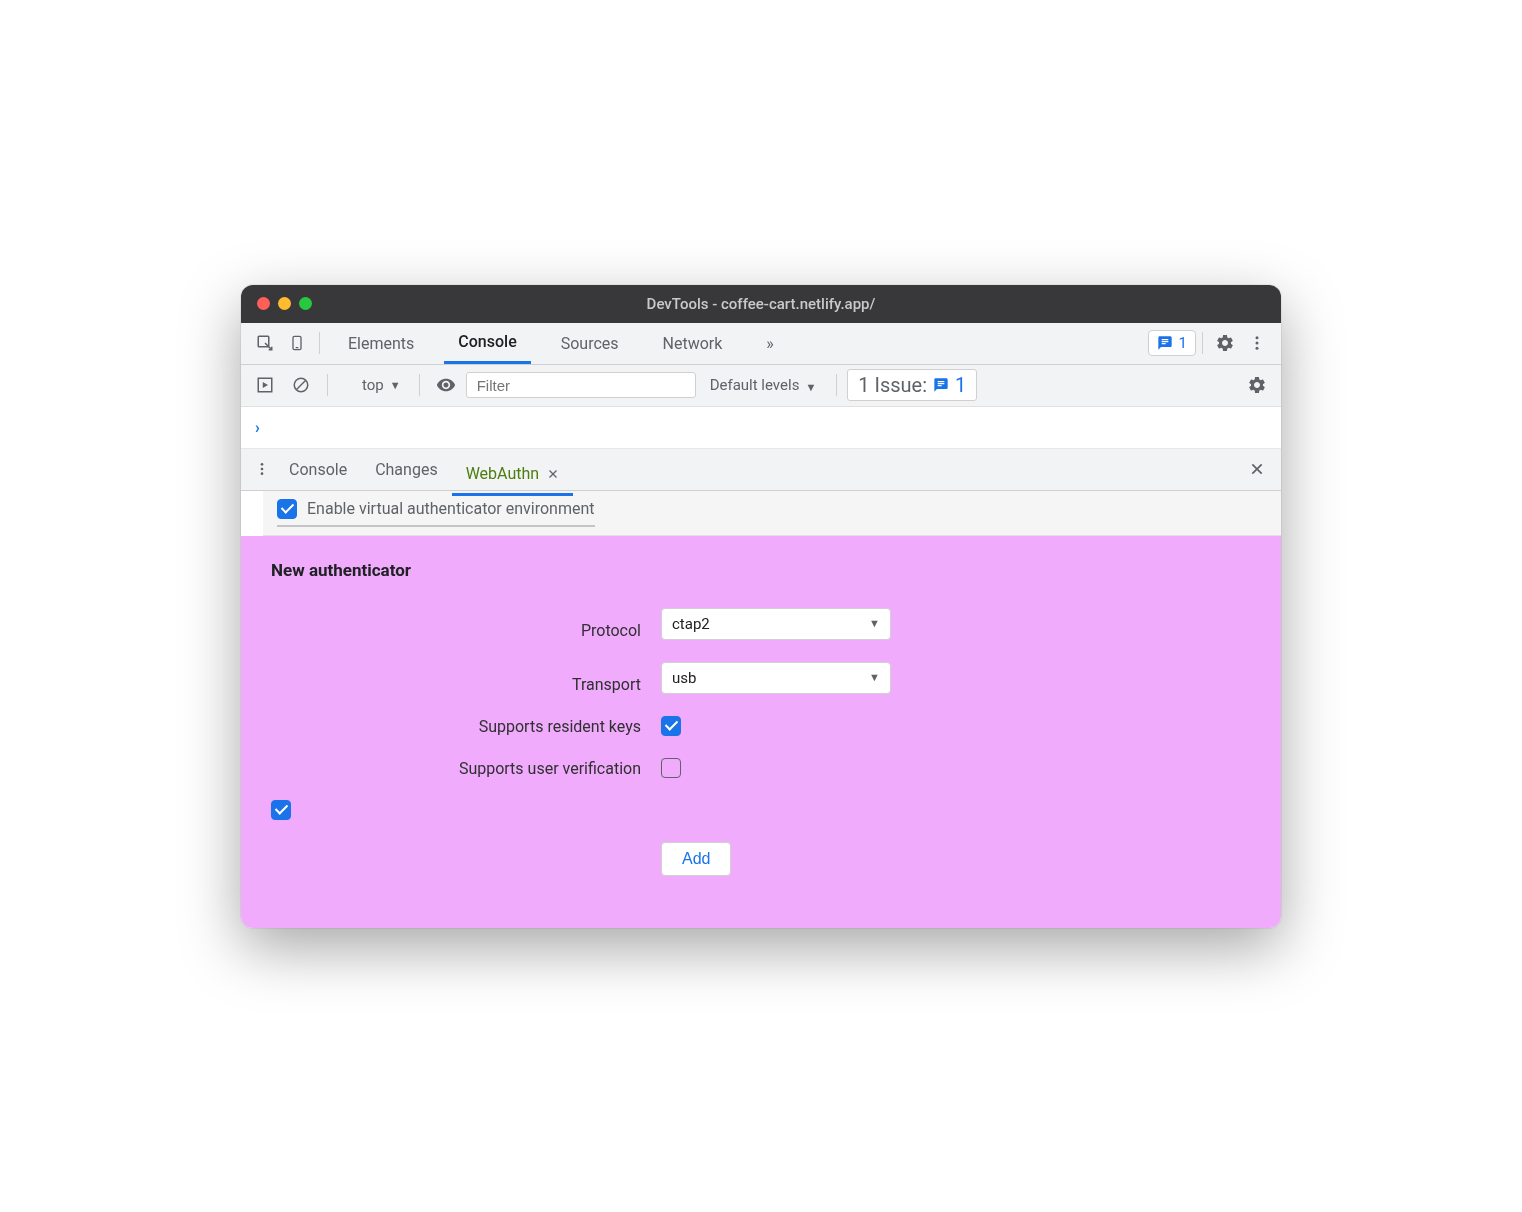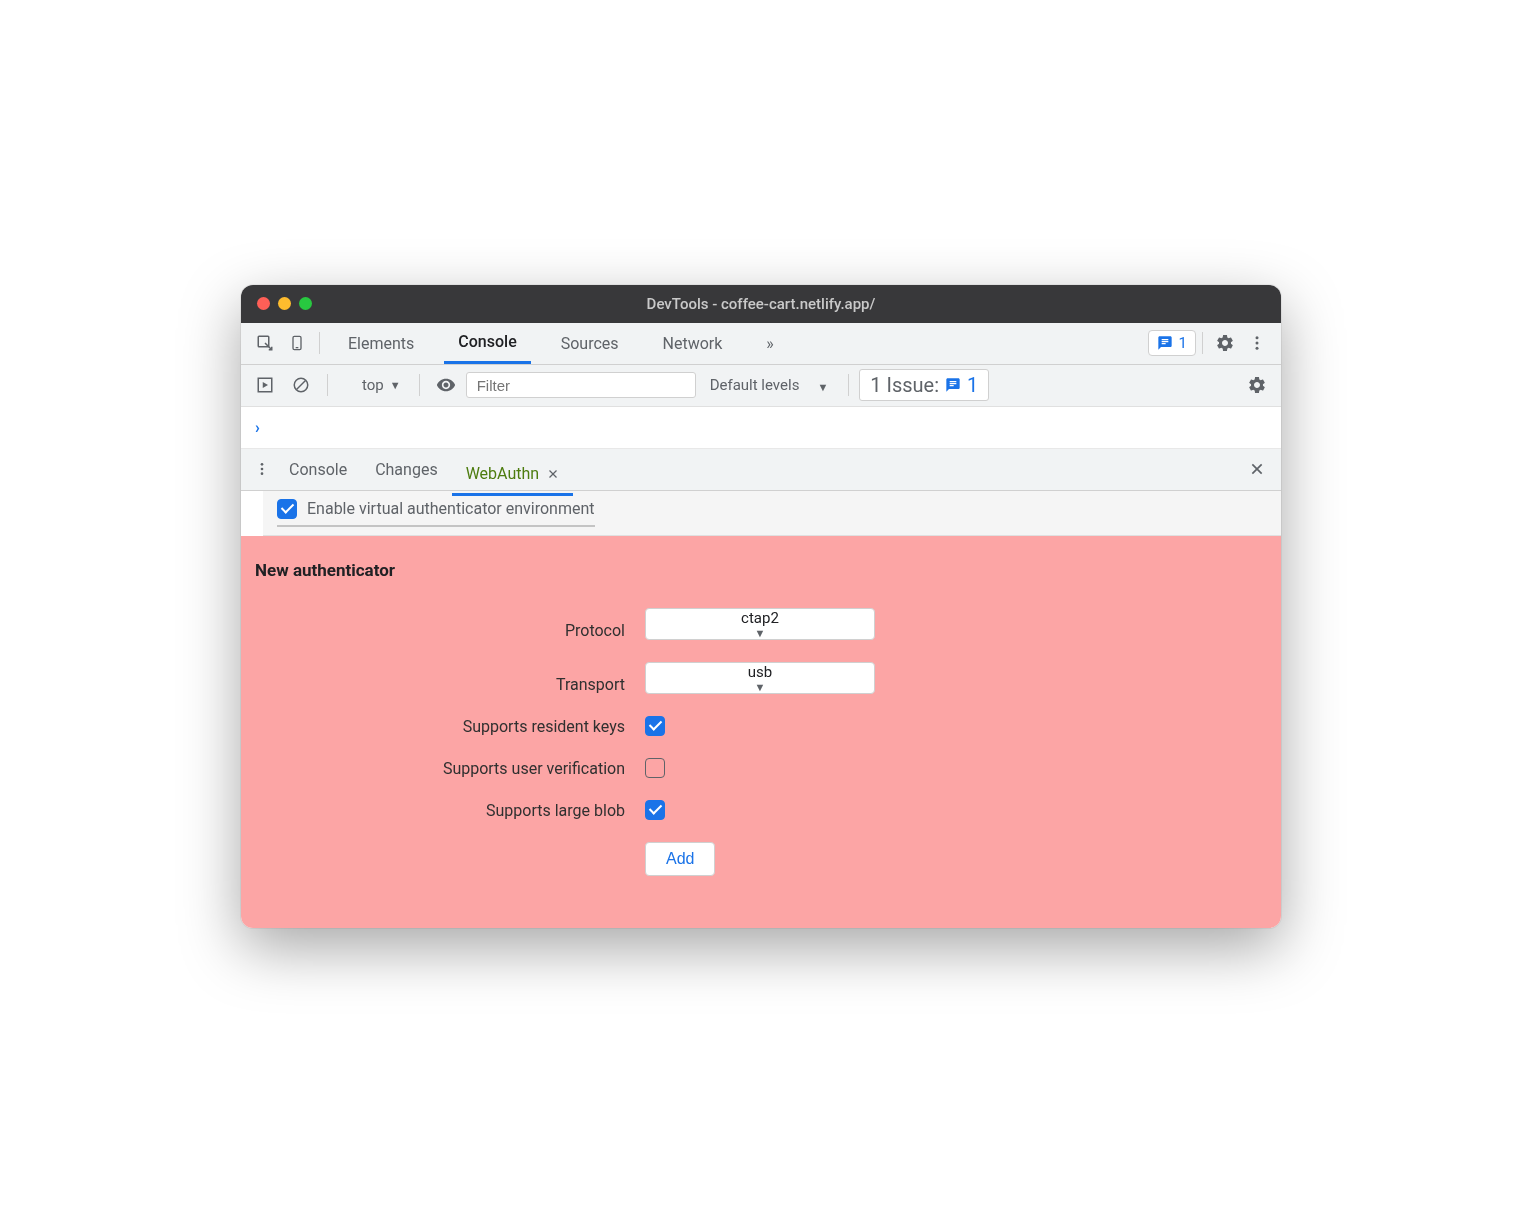--- a/index.html
+++ b/index.html
@@ -76,21 +76,21 @@
       display: flex; align-items: center; gap: 6px;
       color: #5f6368; font-size: 15px; padding: 0 8px; cursor: pointer; margin-left: 16px;
     }
     .filter-input {
       border: 1px solid #d0d0d0; background: #fff;
       height: 26px; padding: 0 10px; font-size: 15px;
       width: 230px; color: #5f6368; border-radius: 3px;
     }
     .levels-select {
       color: #5f6368; font-size: 15px; padding: 0 10px; cursor: pointer;
-      display: flex; align-items: flex-end; gap: 18px;
+      display: flex; align-items: flex-end; gap: 6px;
     }
     .issue-count-box {
       border: 1px solid #d0d0d0; background: #fff; border-radius: 3px;
       padding: 3px 10px; color: #5f6368; font-size: 20px;
       display: flex; align-items: center; gap: 6px;
     }
 
     .console-body {
       background: #fff; height: 42px; display: flex; align-items: center;
       padding: 0 14px; border-bottom: 1px solid #e8e8e8;
@@ -111,37 +111,37 @@
     .enable-bar {
       background: #f5f5f5; display: flex; align-items: center;
       padding: 8px 14px; border-bottom: 1px solid #e0e0e0;
       gap: 10px; color: #5f6368; font-size: 16px; margin-left: 22px;
     }
     .enable-bar .inner {
       display: flex; align-items: center; gap: 10px;
       border-bottom: 2px solid #c4c4c4; padding-bottom: 6px;
     }
 
-    .panel-body { background: #fca5a5; padding: 24px 14px 30px; }
+    .panel-body { background: #f0abfc; padding: 24px 30px 30px; }
     .section-title {
       color: #202124; font-weight: 700; font-size: 17px; margin-bottom: 28px;
     }
     .form-row {
       display: flex; align-items: flex-end; margin-bottom: 22px;
     }
     .form-label {
       width: 390px; text-align: right; padding-right: 20px;
       color: #303030; font-size: 16px;
     }
     .form-control { display: flex; align-items: center; }
     .select-box {
       border: 1px solid #d0d0d0; background: #fff; border-radius: 4px;
       height: 32px; width: 230px; padding: 0 10px;
       display: flex; align-items: center; justify-content: space-between;
-      color: #202124; font-size: 15px; cursor: pointer; flex-direction: column;
+      color: #202124; font-size: 15px; cursor: pointer;
     }
     .checkbox {
       width: 20px; height: 20px; border-radius: 4px;
       border: 1.5px solid #5f6368; cursor: pointer;
       display: flex; align-items: center; justify-content: center;
     }
     .checkbox.checked { background: #1a73e8; border-color: #1a73e8; }
     .checkbox.checked::after {
       content: ""; width: 5px; height: 10px;
       border: solid #fff; border-width: 0 2.5px 2.5px 0;
@@ -327,21 +327,20 @@
     </div>
 
     <div class="form-row">
       <div class="form-label">Supports user verification</div>
       <div class="form-control">
         <div class="checkbox"></div>
       </div>
     </div>
 
     <div class="form-row">
-      <div class="form-label">Supports large blob</div>
       <div class="form-control">
         <div class="checkbox checked"></div>
       </div>
     </div>
 
     <div class="form-row">
       <div class="form-label"></div>
       <div class="form-control">
         <button class="btn-add">Add</button>
       </div>

